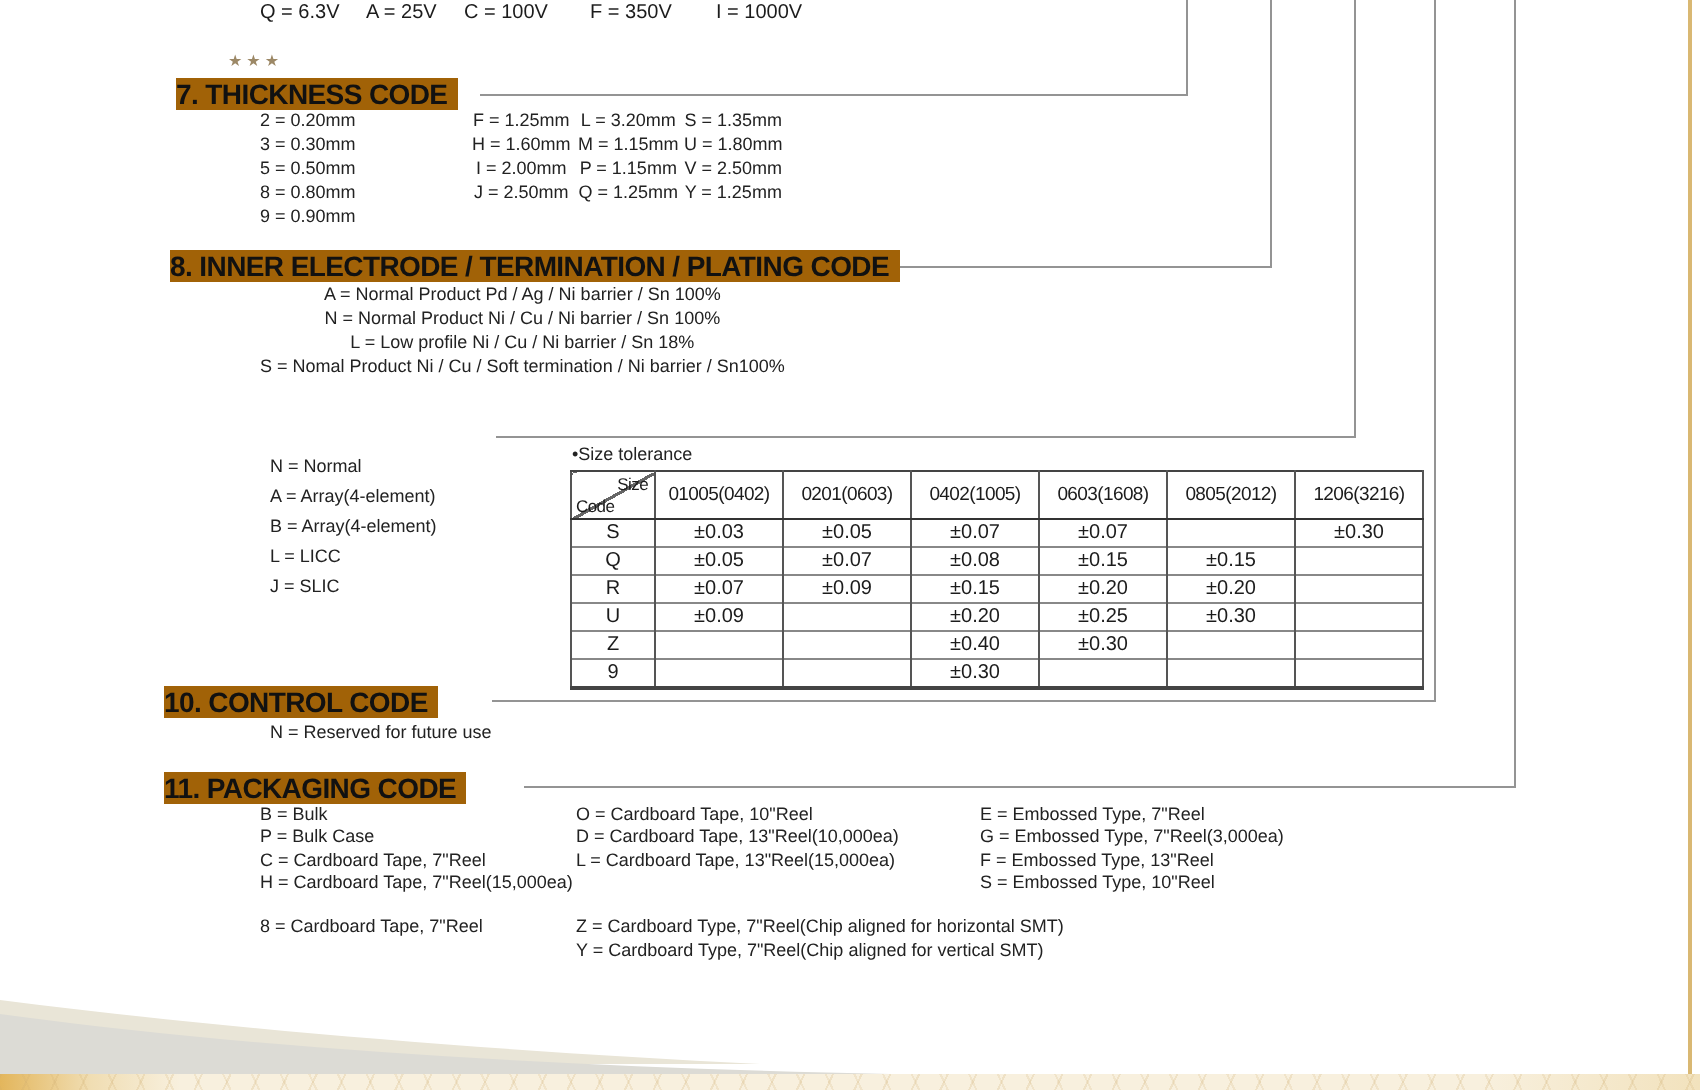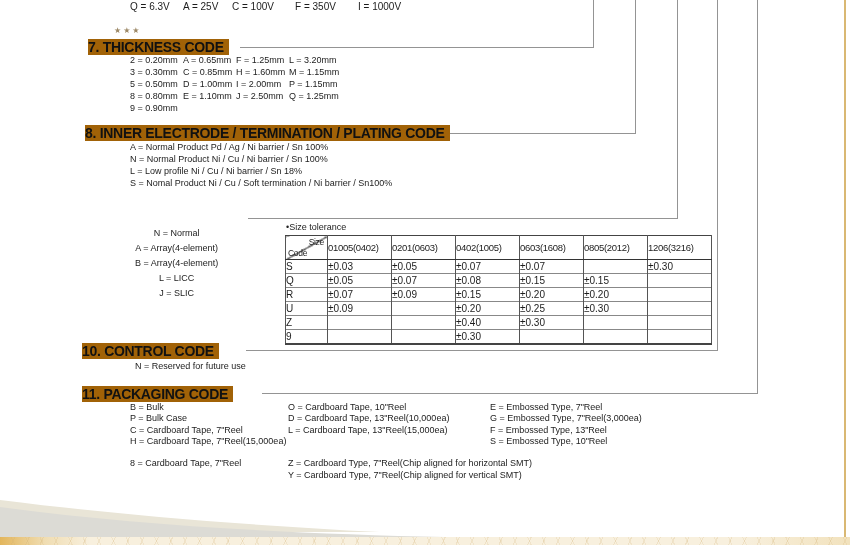--- a/index.html
+++ b/index.html
@@ -6,40 +6,40 @@
   .page {
     position:relative; width:850px; height:545px; background:#ffffff;
     font-family:"Liberation Sans","DejaVu Sans",sans-serif; color:#1c1c1c;
     overflow:hidden;
   }
   .sec-heading {
     position:absolute; font-weight:bold; font-size:14px; letter-spacing:-0.3px;
     color:#111; background:#a16207; padding-right:5px; white-space:nowrap; z-index:3;
   }
   .code-list { position:absolute; font-size:9px; color:#222; z-index:2; }
-  .code-list .ln  { height:12px; line-height:12px; white-space:nowrap; }
-  .code-list .ln9 { height:15px; line-height:15px; white-space:nowrap;text-align:center; }
+  .code-list .ln  { height:12px; line-height:12px; white-space:nowrap;text-align:center; }
+  .code-list .ln9 { height:15px; line-height:15px; white-space:nowrap; }
   .code-list .lnp { height:11.3px; line-height:11.3px; white-space:nowrap; }
   
   .vrow { position:absolute; left:130px; font-size:10px; }
   .vrow span { display:inline-block; white-space:nowrap; }
   .vrow .c0{width:53px}.vrow .c1{width:49px}.vrow .c2{width:63px}.vrow .c3{width:63px}
   .stars { position:absolute; left:114px; top:26px; font-size:8px; letter-spacing:2px; color:#9c8866; }
   
   .hline { position:absolute; height:1px; background:#949494; z-index:1; }
   .vline { position:absolute; width:1px; top:0; background:#949494; z-index:1; }
   
   .tol-caption { position:absolute; left:286px; top:222px; font-size:9px; color:#222; z-index:2; }
   table.tol {
     position:absolute; left:285px; top:235px; border-collapse:collapse; table-layout:fixed;
     font-size:10px; color:#1c1c1c; background:#fff; z-index:2;
   }
   table.tol th, table.tol td {
     border-left:1px solid #555; border-right:1px solid #555;
-    text-align:left; padding:0; overflow:hidden;
+    text-align:center; padding:0; overflow:hidden;
   }
   table.tol thead th { height:23px; border-top:1px solid #444; border-bottom:1.5px solid #333; font-weight:normal; font-size:9.5px; letter-spacing:-0.3px; }
   table.tol tbody td { height:13px; border-top:1px solid #888; }
   table.tol tbody tr:last-child td { border-bottom:2px solid #444; }
   table.tol .codecol { width:42px; }
   table.tol .szcol  { width:64px; }
   th.diag {
     position:relative;
     background-image:linear-gradient(to bottom right, transparent 48%, #666 48%, #666 52%, transparent 52%);
   }
@@ -79,37 +79,37 @@
   <div class="stars">★★★</div>
 
   <div class="sec-heading" style="left:88px;top:39px">7. THICKNESS CODE</div>
   <div class="code-list" style="left:130px;top:54px">
       <div class="ln">2 = 0.20mm</div>
       <div class="ln">3 = 0.30mm</div>
       <div class="ln">5 = 0.50mm</div>
       <div class="ln">8 = 0.80mm</div>
       <div class="ln">9 = 0.90mm</div>
     </div>
-  <div class="code-list" style="left:183px;top:54px">
-      <div class="ln">A = 0.65mm</div>
-      <div class="ln">C = 0.85mm</div>
-      <div class="ln">D = 1.00mm</div>
-      <div class="ln">E = 1.10mm</div>
-    </div>
   <div class="code-list" style="left:236px;top:54px">
       <div class="ln">F = 1.25mm</div>
       <div class="ln">H = 1.60mm</div>
       <div class="ln">I = 2.00mm</div>
       <div class="ln">J = 2.50mm</div>
     </div>
   <div class="code-list" style="left:289px;top:54px">
       <div class="ln">L = 3.20mm</div>
       <div class="ln">M = 1.15mm</div>
       <div class="ln">P = 1.15mm</div>
       <div class="ln">Q = 1.25mm</div>
+    </div>
+  <div class="code-list" style="left:342px;top:54px">
+      <div class="ln">S = 1.35mm</div>
+      <div class="ln">U = 1.80mm</div>
+      <div class="ln">V = 2.50mm</div>
+      <div class="ln">Y = 1.25mm</div>
     </div>
 
   <div class="sec-heading" style="left:85px;top:125px">8. INNER ELECTRODE / TERMINATION / PLATING CODE</div>
   <div class="code-list" style="left:130px;top:141px">
       <div class="ln">A = Normal Product Pd / Ag / Ni barrier / Sn 100%</div>
       <div class="ln">N = Normal Product Ni / Cu / Ni barrier / Sn 100%</div>
       <div class="ln">L = Low profile Ni / Cu / Ni barrier / Sn 18%</div>
       <div class="ln">S = Nomal Product Ni / Cu / Soft termination / Ni barrier / Sn100%</div>
     </div>
 

